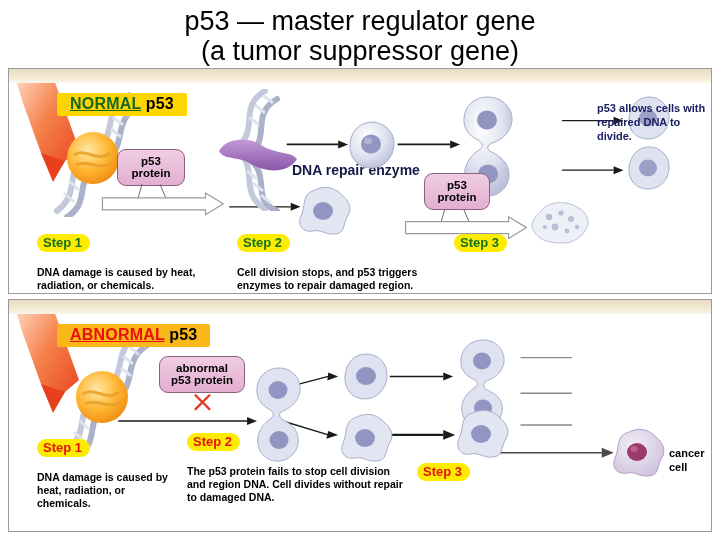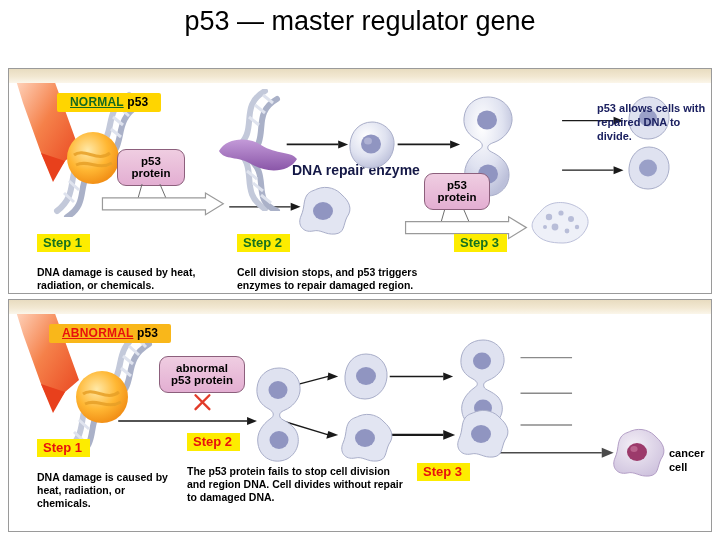--- a/index.html
+++ b/index.html
@@ -36,26 +36,26 @@
   }
   .panel-inner { position: absolute; left: 0; top: 14px; right: 0; bottom: 0; }
 
   
   .rad-arrow { position: absolute; left: 4px; top: 0px; width: 78px; height: 110px; }
 
   
   .kind-label {
     position: absolute;
     padding: 2px 13px 3px 13px;
-    font-size: 12px; font-weight: bold; letter-spacing: .2px;
+    font-size: 16px; font-weight: bold; letter-spacing: .2px;
     white-space: nowrap;
     border-radius: 2px;
   }
   #label-normal   { left: 48px;  top: 10px;  background: #ffd500; }
-  #label-abnormal { left: 40px;  top: 10px;  background: #f9b71a; }
+  #label-abnormal { left: 48px;  top: 10px;  background: #f9b71a; }
   #label-normal .kw   { color: #14691f; text-decoration: underline; }
   #label-abnormal .kw { color: #e8110d; text-decoration: underline; }
   .kind-label .p53 { color: #000; }
 
   
   .dna { position: absolute; }
   .nucleus { position: absolute; }
 
   
   .protein-box {
@@ -83,20 +83,21 @@
 
   
   .step { position: absolute; }
   .step-tag {
     display: inline-block;
     padding: 1px 8px 2px 6px;
     background: #fdec00;
     font-size: 13px; font-weight: bold;
     line-height: 15px;
     white-space: nowrap;
+    border-radius: 9px;
   }
   .step-tag.green { color: #15711f; }
   .step-tag.red   { color: #e8110d; }
   .step-body {
     margin-top: 14px; color: #000;
     font-size: 10.5px; font-weight: bold; line-height: 1.22;
   }
 
   
   #step1-top { left: 28px;  top: 150px; width: 190px; }
@@ -112,20 +113,21 @@
   .gfx { position: absolute; left: 0; top: 0; width: 100%; height: 100%; pointer-events: none; }
   .cell { position: absolute; }
 </style>
 </head>
 <body>
 
 <div id="slide">
 
   <div id="title">
     <span class="t-line">p53 — master regulator gene</span>
+    <span class="t-line">(a tumor suppressor gene)</span>
   </div>
 
   <div class="panel" id="panel-normal">
     <div class="panel-top-band"></div>
     <div class="panel-inner">
 
       <svg class="rad-arrow" viewBox="0 0 78 110">
         <defs>
           <linearGradient id="radgN" x1="0" y1="0" x2="1" y2="1">
             <stop offset="0%" stop-color="#ffd9c4"></stop>

